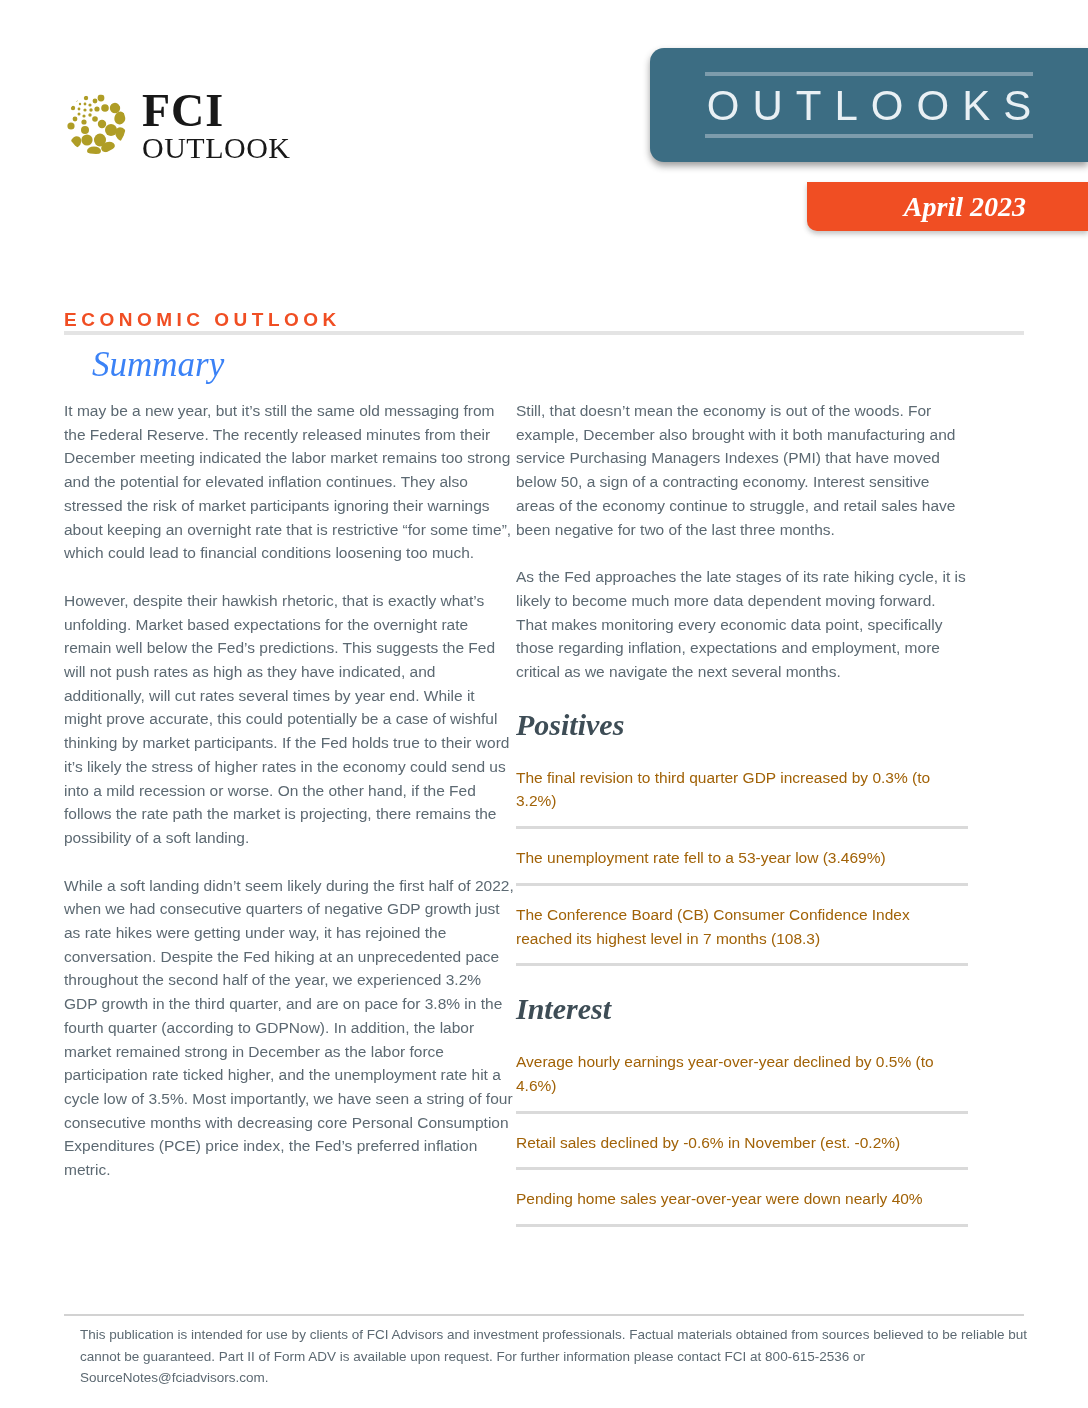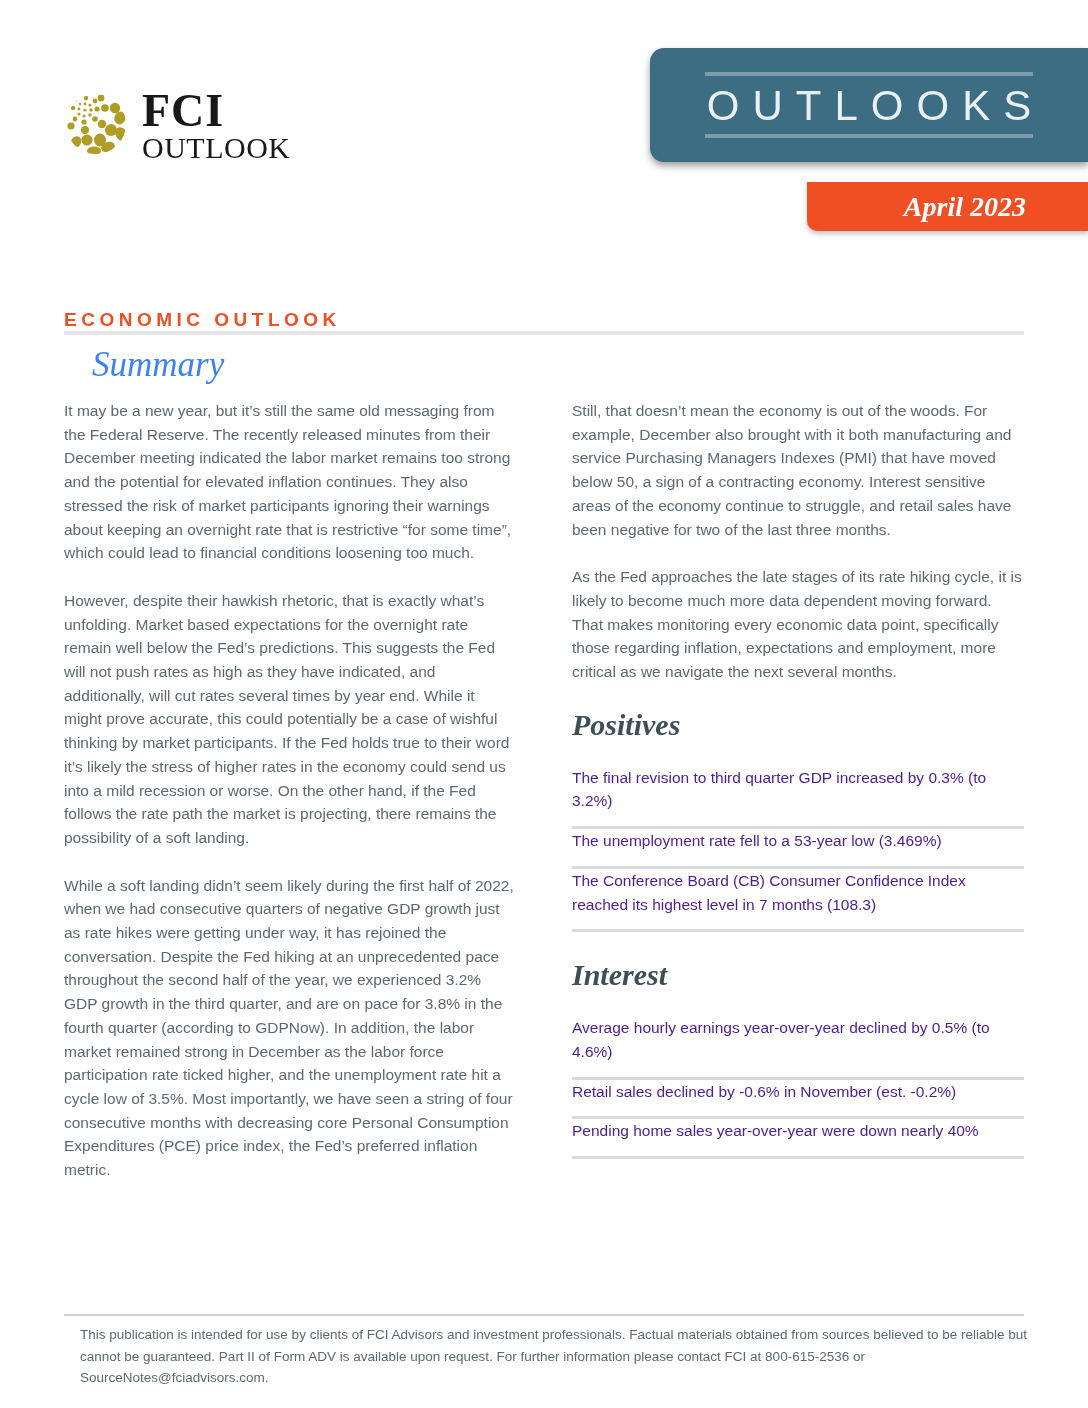--- a/index.html
+++ b/index.html
@@ -125,44 +125,44 @@
     margin-left: 28px;
   }
 
   
   .columns {
     position: absolute;
     top: 399px;
     left: 64px;
     width: 960px;
     display: flex;
-    gap: 56px;
   }
   .col { width: 452px; }
   .body-par {
     font-size: 15.5px;
     line-height: 23.7px;
     color: #5c6972;
     margin-bottom: 24px;
   }
   .sub-heading {
     font-family: Liberation Serif, serif;
     font-style: italic;
     font-weight: 600;
     font-size: 30px;
     color: #3e4d56;
     margin: 18px 0 24px 0;
   }
   .sub-heading.negatives { margin-top: 26px; }
   .list-item {
     font-size: 15.5px;
     line-height: 23.7px;
-    color: #4c1d95;
+    color: #a16207;
     padding-bottom: 13px;
     border-bottom: 3px solid #dadada;
+    margin-bottom: 17px;
   }
 
   
   .footer-rule {
     position: absolute;
     top: 1314px;
     left: 64px;
     width: 960px;
     height: 2px;
     background: #d2d2d2;

